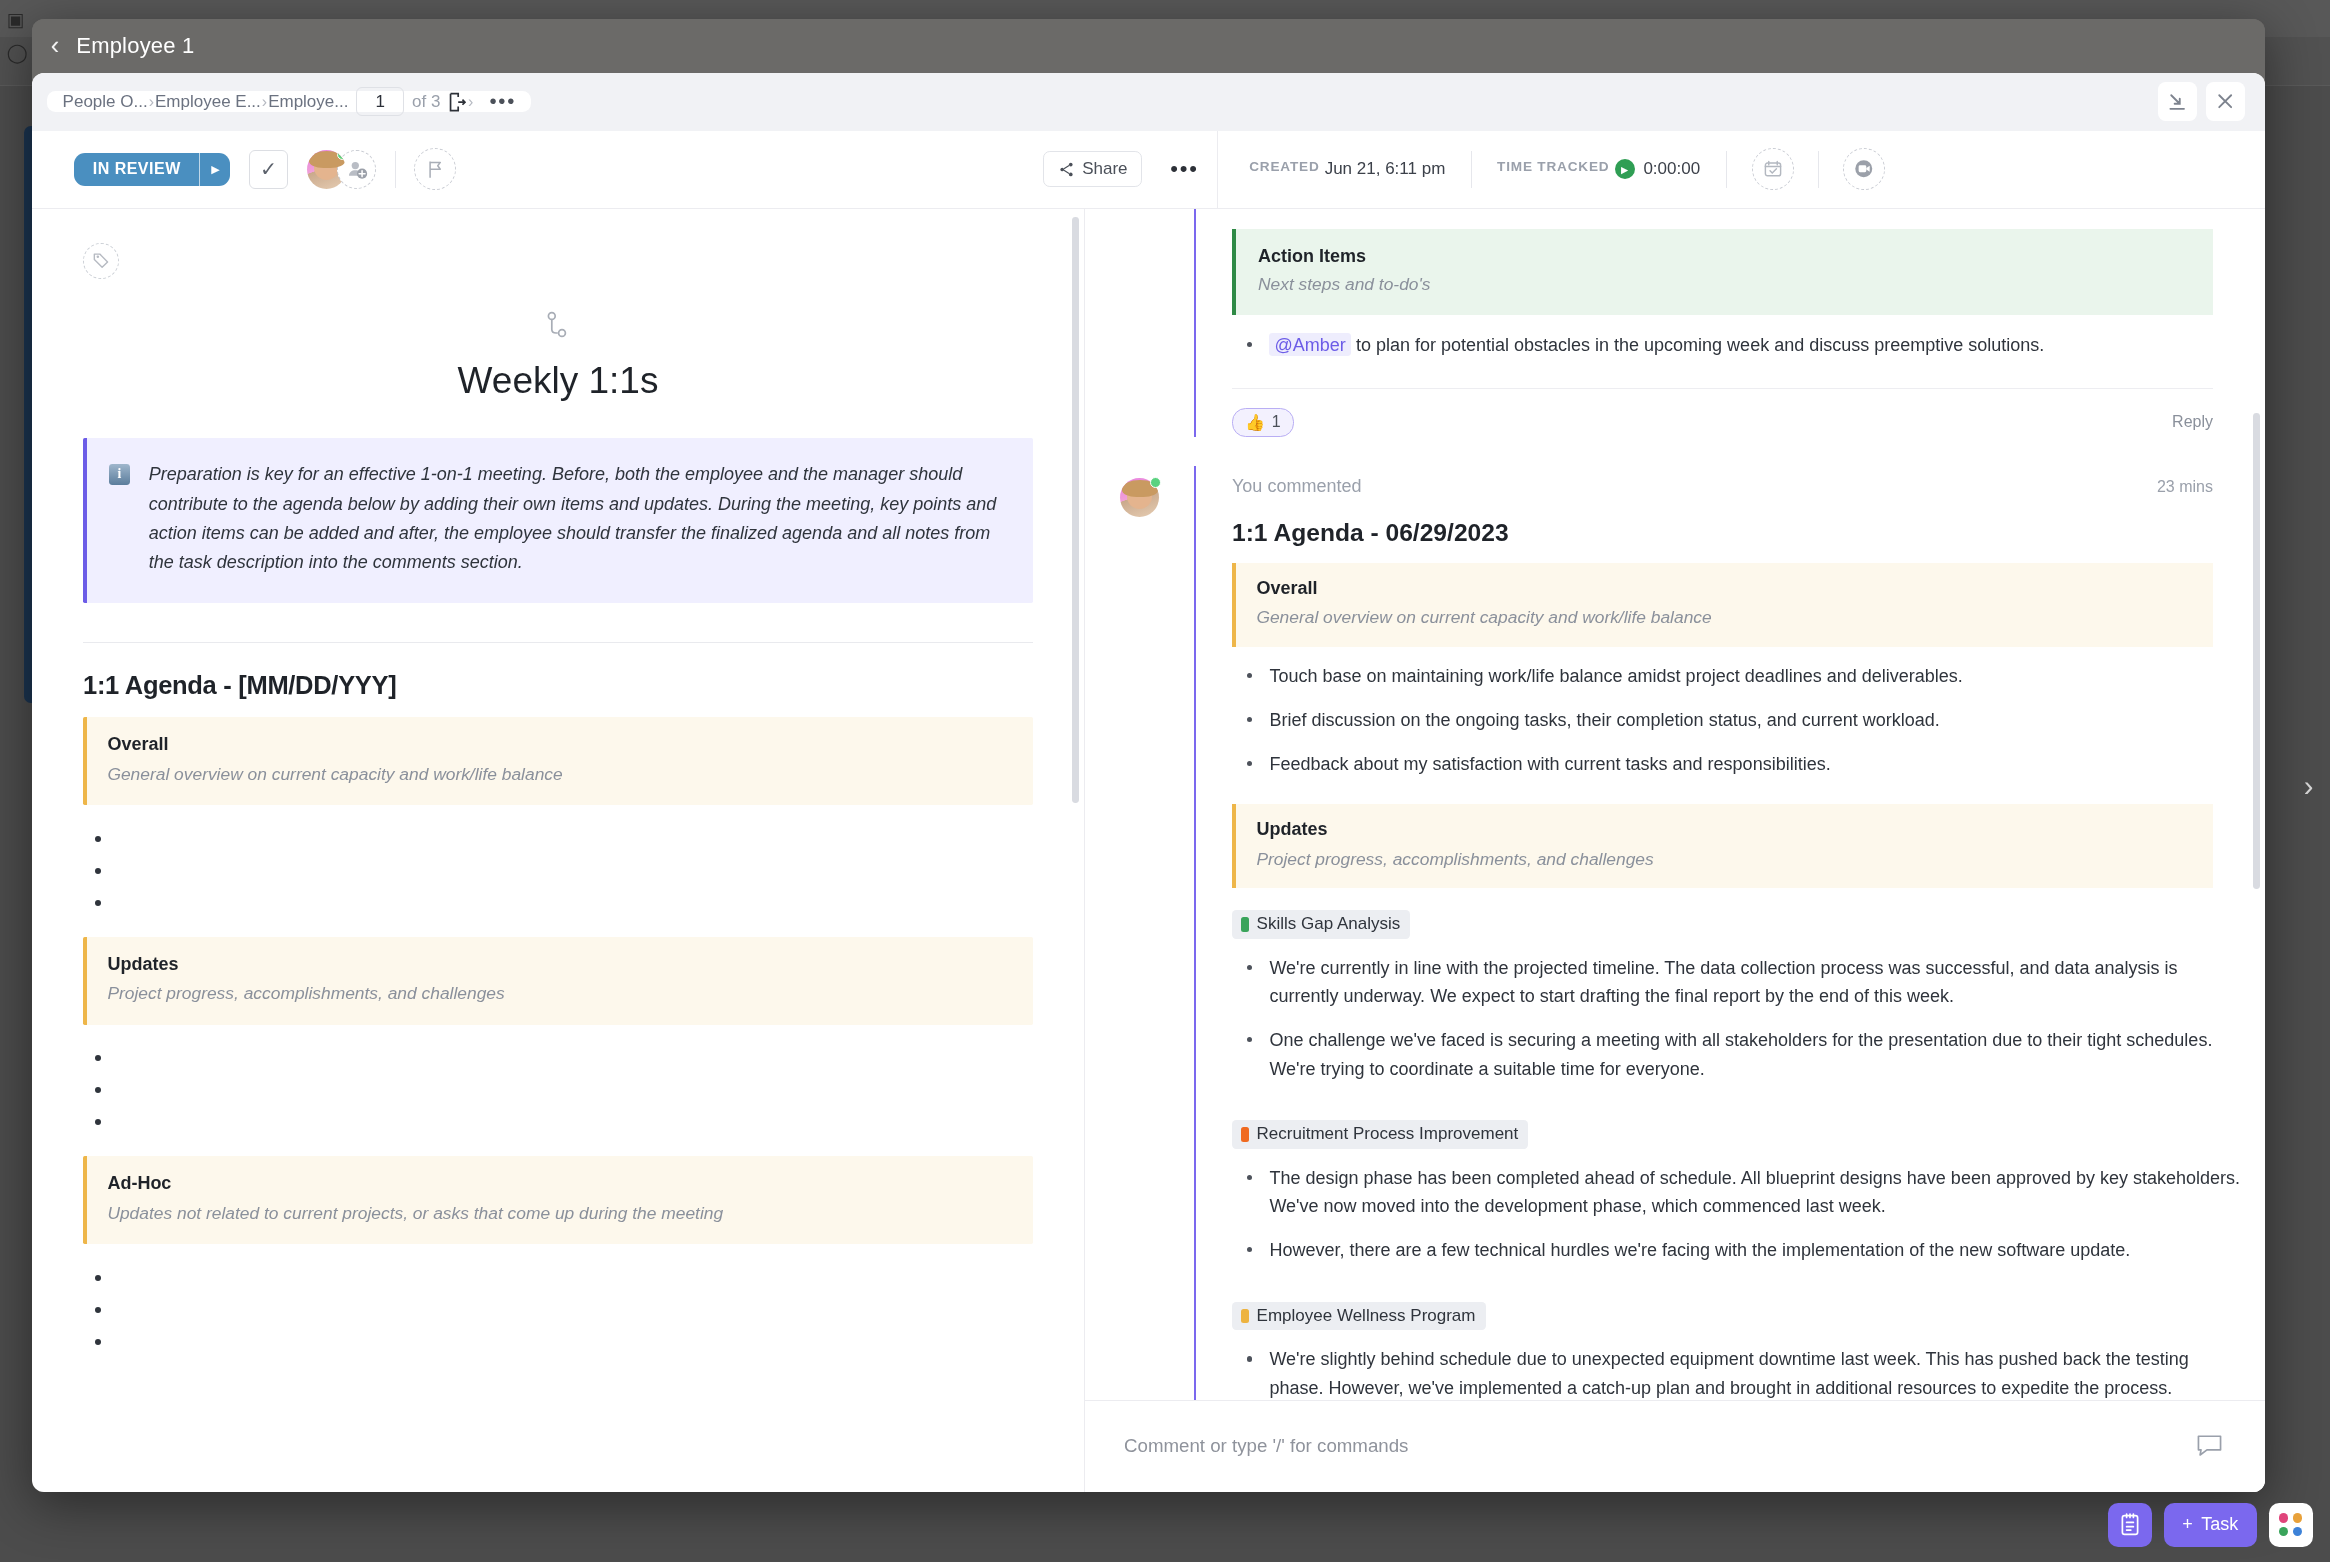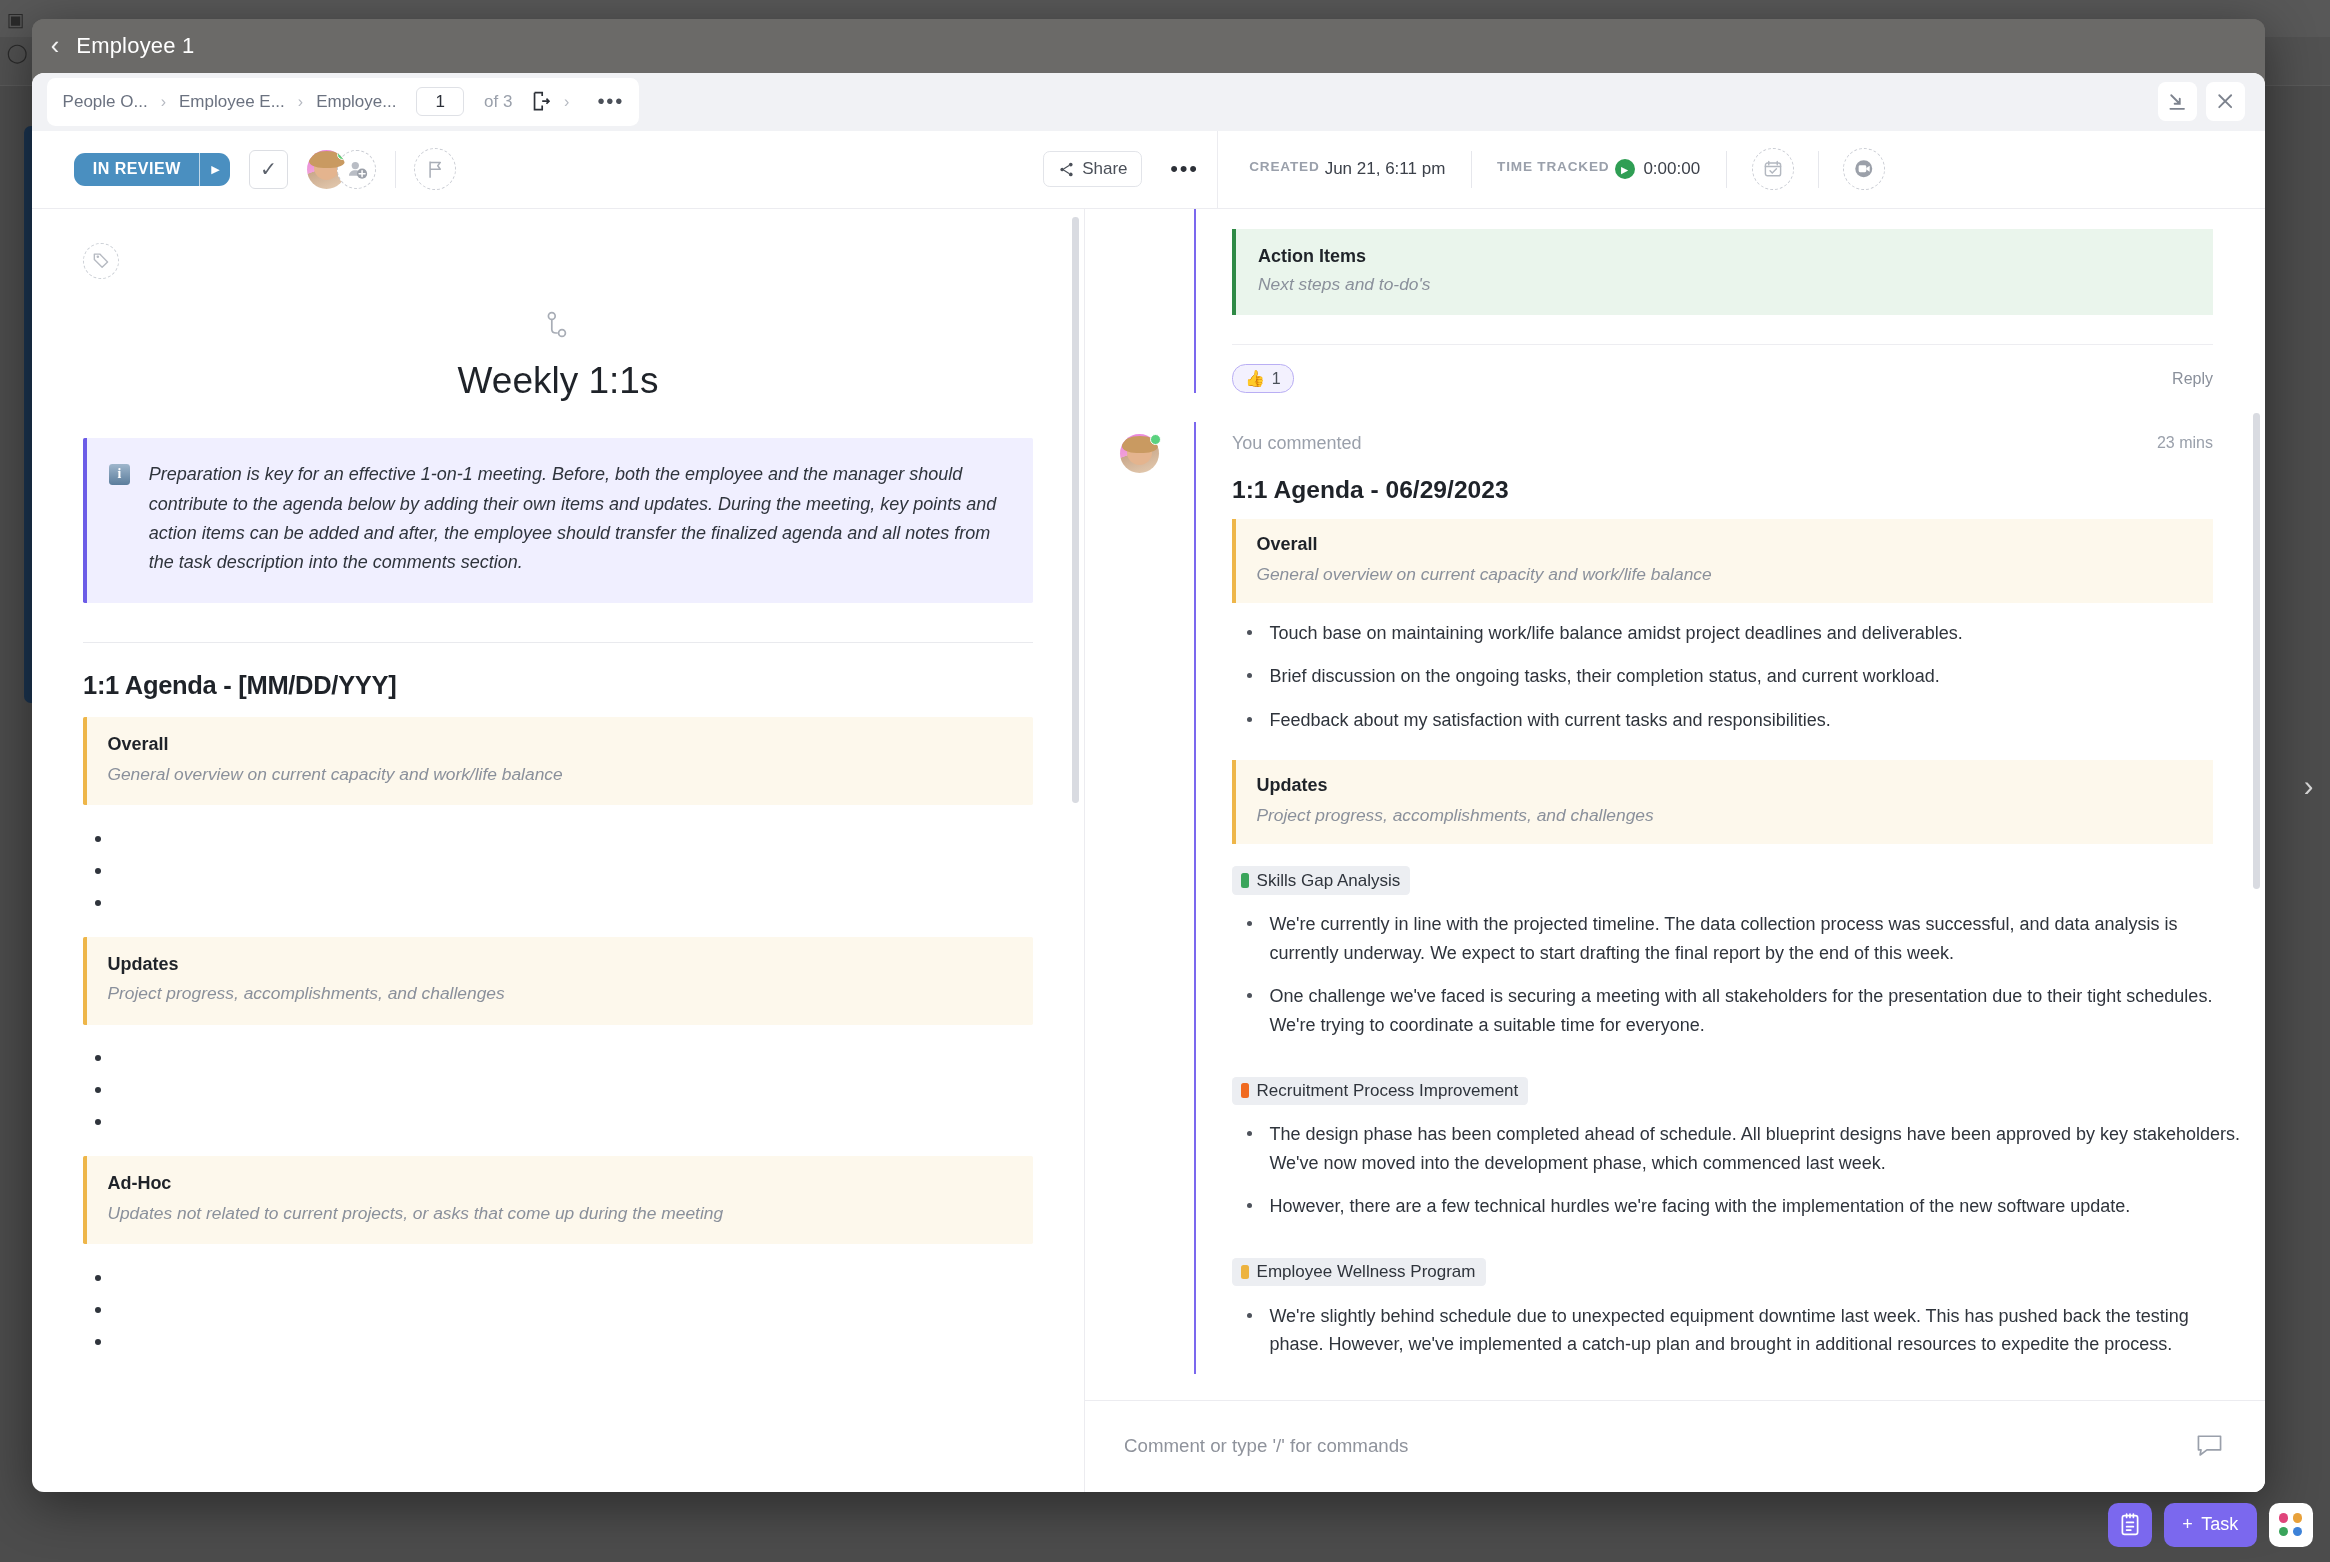--- a/index.html
+++ b/index.html
@@ -65,23 +65,23 @@
 
   
   #crumbbar {
     height: 58px; flex: 0 0 58px;
     background: #f1f2f5;
     display: flex; align-items: center;
     padding: 0 15.3px 0 15.3px;
     position: relative;
   }
   #crumbs {
-    display: flex; align-items: center; gap: 13px;
+    display: flex; align-items: center; gap: 1px;
     background: #ffffff; border-radius: 8.5px;
-    padding: 6.8px 15.3px; height: 48px;
+    padding: 6.8px 15.3px; height: 21px;
   }
   .crumb { color: #6b7280; font-size: 17px; white-space: nowrap; cursor: pointer; }
   .crumb-sep { color: #b6bac2; font-size: 16px; }
   #page-box {
     border: 0.8px solid #dfe1e6; border-radius: 6px;
     min-width: 48px; height: 29px; display: flex;
     align-items: center; justify-content: center;
     font-size: 17px; color: #2b2f38; margin-left: 6.8px;
   }
   #page-of { color: #9aa0ab; font-size: 17px; margin-left: 6.8px; }
@@ -510,20 +510,26 @@
         <div id="right-scroll">
           <div id="right-scrollbar"></div>
 
           <div class="comment">
             <div class="c-avatar-col"></div>
             <div class="c-body">
               <div class="action-box" style="margin-top:20.4px;">
                 <div class="action-title">Action Items</div>
                 <div class="action-sub">Next steps and to-do's</div>
               </div>
+              <ul class="c-bullets">
+                <li>
+                  <span class="mention">@Amber</span>
+                  <span>to plan for potential obstacles in the upcoming week and discuss preemptive solutions.</span>
+                </li>
+              </ul>
               <div class="c-footer">
                 <div class="reaction">
                   <span>👍</span>
                   <span>1</span>
                 </div>
                 <div class="reply-link">Reply</div>
               </div>
             </div>
           </div>
 

